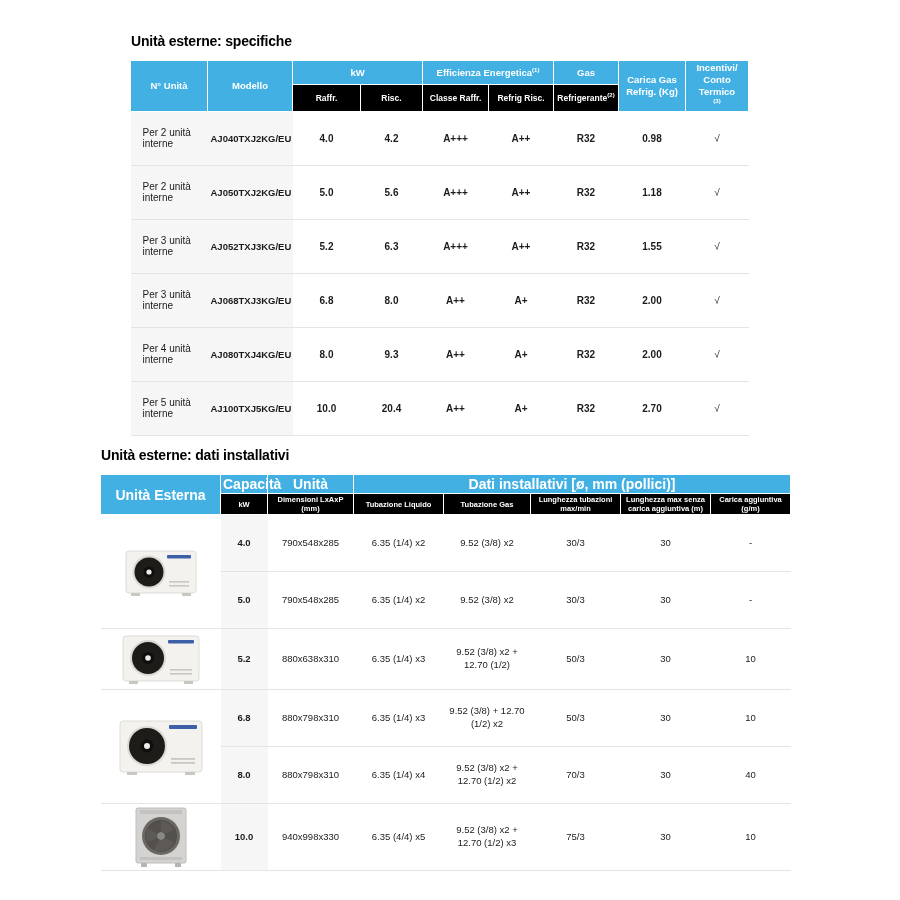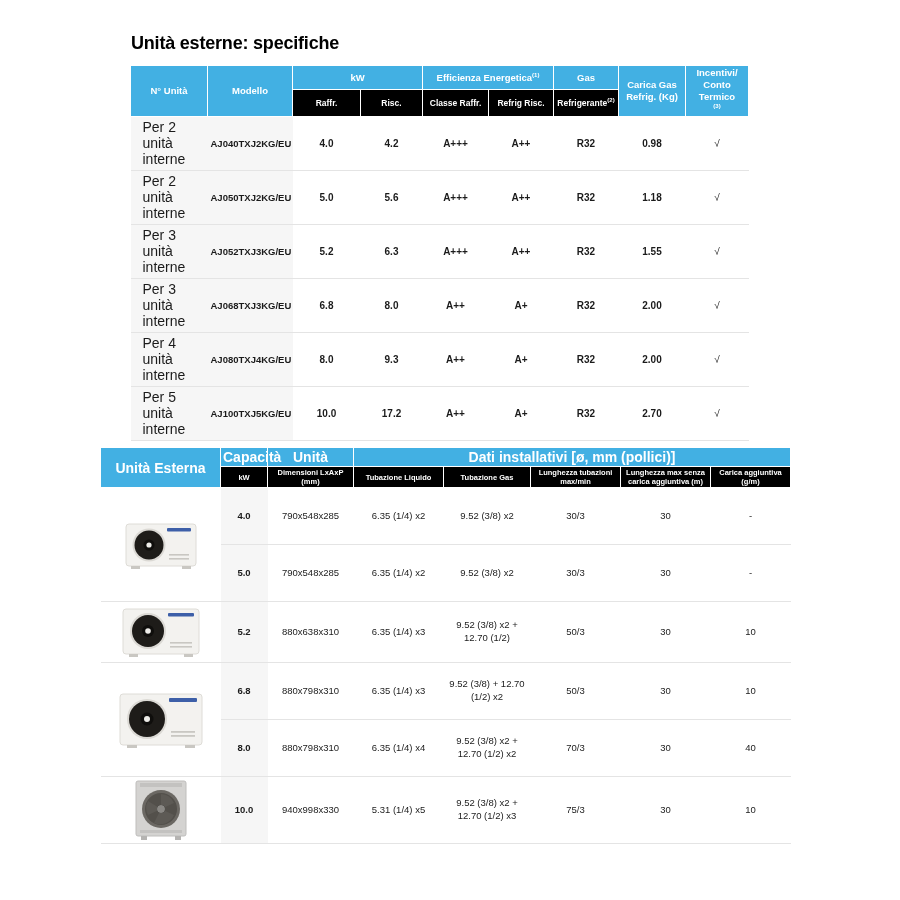--- a/index.html
+++ b/index.html
@@ -6,21 +6,21 @@
   html, body { margin: 0; padding: 0; }
   body {
     width: 900px; height: 900px;
     background: #ffffff;
     font-family: "Liberation Sans", sans-serif;
     color: #1b1b1b;
     position: relative;
     overflow: hidden;
   }
   .section-title {
-    font-size: 18px;
+    font-size: 14px;
     font-weight: bold;
     color: #000;
     letter-spacing: -0.2px;
     margin: 0 0 11px 1px;
   }
   .spec-section { position: absolute; left: 130px; top: 33px; width: 618px; }
   .install-section { position: absolute; left: 100px; top: 447px; width: 690px; }
 
   table { border-collapse: collapse; table-layout: fixed; }
   table.spec { width: 618px; }
@@ -49,21 +49,21 @@
     border-bottom: 1px solid #e4e4e4;
     text-align: center;
     vertical-align: middle;
     font-size: 10px;
     padding: 2px 3px;
   }
   .spec td { height: 54px; }
   .install td { height: 57px; font-size: 9.5px; line-height: 1.35; }
 
   .col-gray { background: #f6f6f6; }
-  td.cell-nunits { text-align: left; padding-left: 12px; font-size: 14px; }
+  td.cell-nunits { text-align: left; padding-left: 12px; font-size: 10px; }
   .bold { font-weight: bold; margin-top: 14px; }
   td.cell-model { font-weight: bold; font-size: 9.5px; margin-left: 8px; }
   td.cell-check { font-size: 10px; font-weight: normal; }
   td.cell-photo { background: #ffffff; }
 
   .two-line span { display: block; line-height: 1.25; }
   .unit-photo { display: inline-block; vertical-align: middle; }
 </style>
 </head>
 <body>
@@ -159,32 +159,33 @@
         <td class="bold">A++</td>
         <td class="bold">A+</td>
         <td class="bold">R32</td>
         <td class="bold">2.00</td>
         <td class="cell-check">√</td>
       </tr>
       <tr>
         <td class="col-gray cell-nunits">Per 5 unità interne</td>
         <td class="col-gray cell-model">AJ100TXJ5KG/EU</td>
         <td class="bold">10.0</td>
-        <td class="bold">17.2</td>
+        <td class="bold">20.4</td>
         <td class="bold">A++</td>
         <td class="bold">A+</td>
         <td class="bold">R32</td>
         <td class="bold">2.70</td>
         <td class="cell-check">√</td>
       </tr>
     </tbody>
   </table>
 </div>
 
 <div class="install-section">
+  <h1 class="section-title">Unità esterne: dati installativi</h1>
   <table class="install">
     <colgroup>
       <col style="width:120px">
         <col style="width:47px">
         <col style="width:86px">
         <col style="width:90px">
       <col style="width:87px">
         <col style="width:90px">
         <col style="width:90px">
         <col style="width:80px">
@@ -306,21 +307,21 @@
             <path d="M29 30 L16 36 A15 15 0 0 1 16 22 Z" fill="#5d5a55"></path>
             <circle cx="29" cy="30" r="4" fill="#8a8residue7"></circle>
             <circle cx="29" cy="30" r="4" fill="#8a8884"></circle>
             <rect x="8" y="51" width="42" height="3" fill="#c3c2c0"></rect>
             <rect x="9" y="57" width="6" height="4" fill="#b5b4b2"></rect>
             <rect x="43" y="57" width="6" height="4" fill="#b5b4b2"></rect>
           </svg>
         </td>
         <td class="col-gray bold">10.0</td>
         <td>940x998x330</td>
-        <td>5.31 (1/4) x5</td>
+        <td>6.35 (4/4) x5</td>
         <td>9.52 (3/8) x2 + 12.70 (1/2) x3</td>
         <td>75/3</td>
         <td>30</td>
         <td>10</td>
       </tr>
     </tbody>
   </table>
 </div>
 
 </body></html>

